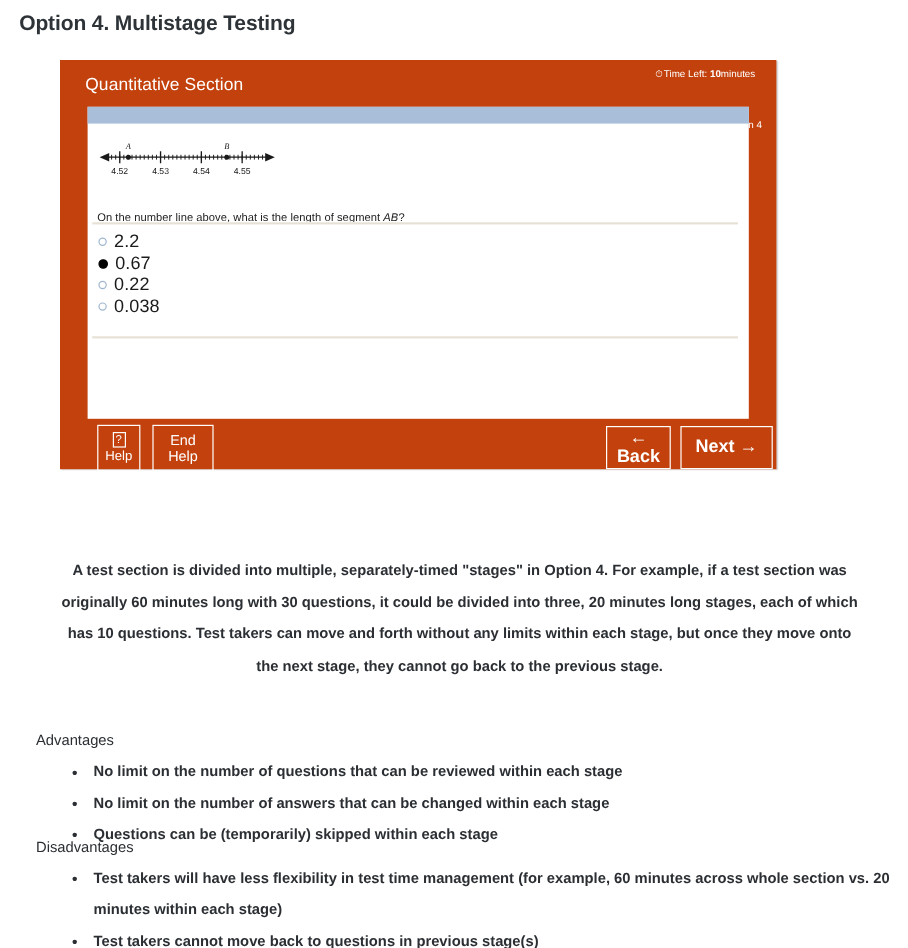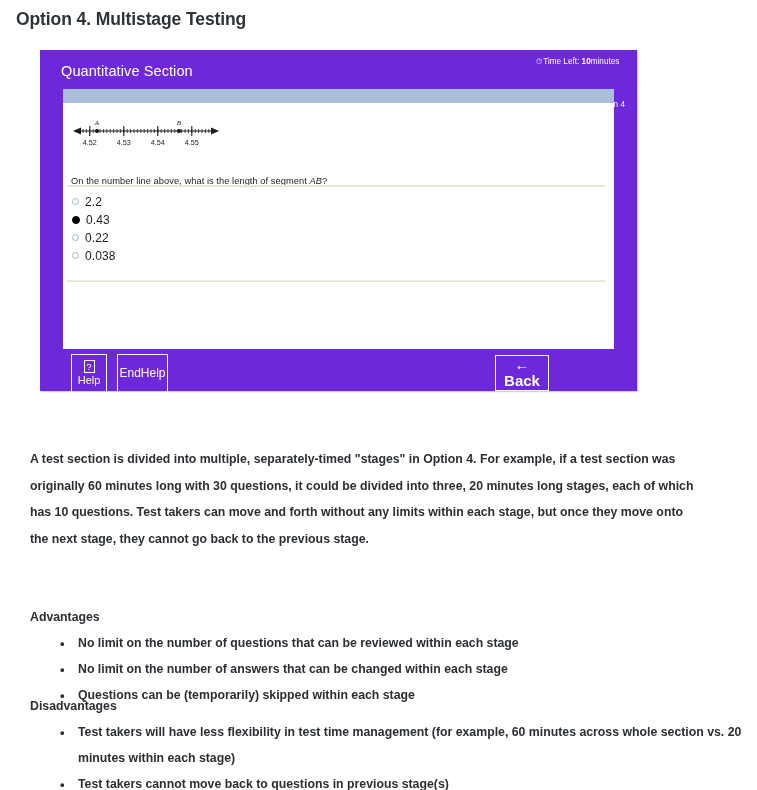--- a/index.html
+++ b/index.html
@@ -20,25 +20,25 @@
     font-size: 17.5px;
     font-weight: bold;
     color: #2e3338;
     margin: 9px 0 0 16px;
     letter-spacing: -0.1px;
   }
 
   
   .exam-window {
     position: absolute;
-    left: 40px;
+    left: 50px;
     top: 50px;
     width: 597px;
     height: 341px;
-    background: #6d28d9;
+    background: #c2410c;
     box-sizing: border-box;
     box-shadow: 1px 1px 1px rgba(0,0,0,.18);
   }
   .exam-header {
     position: relative;
     height: 39px;
   }
   .exam-section-title {
     position: absolute;
     left: 21px;
@@ -145,21 +145,21 @@
     margin-right: 6px;
     flex: 0 0 auto;
   }
   .choice.selected .radio {
     background: #000000;
     border-color: #000000;
     width: 8px;
     height: 8px;
   }
   .choice-label {
-    font-size: 12px;
+    font-size: 15px;
     color: #1b1b1b;
     letter-spacing: .1px;
   }
 
   
   .exam-footer {
     position: absolute;
     left: 0;
     top: 299px;
     width: 100%;
@@ -196,21 +196,21 @@
     align-items: center;
     justify-content: center;
     margin-bottom: 2px;
     line-height: 1;
   }
   .btn-end {
     left: 77px;
     top: 5px;
     width: 51px;
     height: 39px;
-    flex-direction: row;
+    flex-direction: column;
     font-size: 12px;
   }
   .btn-end span { display: block; }
   .btn-back {
     right: 88px;
     top: 6px;
     width: 54px;
     height: 36px;
     font-size: 15px;
     font-weight: bold;
@@ -236,29 +236,30 @@
     font-weight: bold;
     font-style: italic;
     color: #2b2f33;
     margin: 0 0 6px 0;
   }
   .desc-body {
     font-size: 12.3px;
     font-weight: bold;
     color: #2b2f33;
     line-height: 26.5px;
-    margin: 0;
+    margin: 16px;
     width: 674px;
+    text-align: center;
   }
 
   .adv-title, .dis-title {
     position: absolute;
     left: 30px;
     font-size: 12.3px;
-    font-weight: bold;
+    font-weight: normal;
     color: #2b2f33;
   }
   .adv-title { top: 610px; }
   .dis-title { top: 699px; }
 
   ul.blist {
     position: absolute;
     left: 30px;
     margin: 0;
     padding: 0 0 0 30px;
@@ -384,21 +385,21 @@
       <div class="rule top"></div>
       <div class="rule bottom"></div>
 
       <div class="choices">
         <div class="choice">
           <span class="radio"></span>
           <span class="choice-label">2.2</span>
         </div>
         <div class="choice selected">
           <span class="radio"></span>
-          <span class="choice-label">0.43</span>
+          <span class="choice-label">0.67</span>
         </div>
         <div class="choice">
           <span class="radio"></span>
           <span class="choice-label">0.22</span>
         </div>
         <div class="choice">
           <span class="radio"></span>
           <span class="choice-label">0.038</span>
         </div>
       </div>
@@ -409,20 +410,21 @@
   <div class="exam-footer">
     <button class="btn btn-help">
       <span class="q-glyph">?</span>
       <span>Help</span>
     </button>
     <button class="btn btn-end">
       <span>End</span>
       <span>Help</span>
     </button>
     <button class="btn btn-back">← Back</button>
+    <button class="btn btn-next">Next →</button>
   </div>
 
 </div>
 
 <div class="desc">
   <p class="desc-body">A test section is divided into multiple, separately-timed "stages" in Option 4. For example, if a test section was originally 60 minutes long with 30 questions, it could be divided into three, 20 minutes long stages, each of which has 10 questions. Test takers can move and forth without any limits within each stage, but once they move onto the next stage, they cannot go back to the previous stage.</p>
 </div>
 
 <div class="adv-title">Advantages</div>
 <ul class="blist adv-list">

